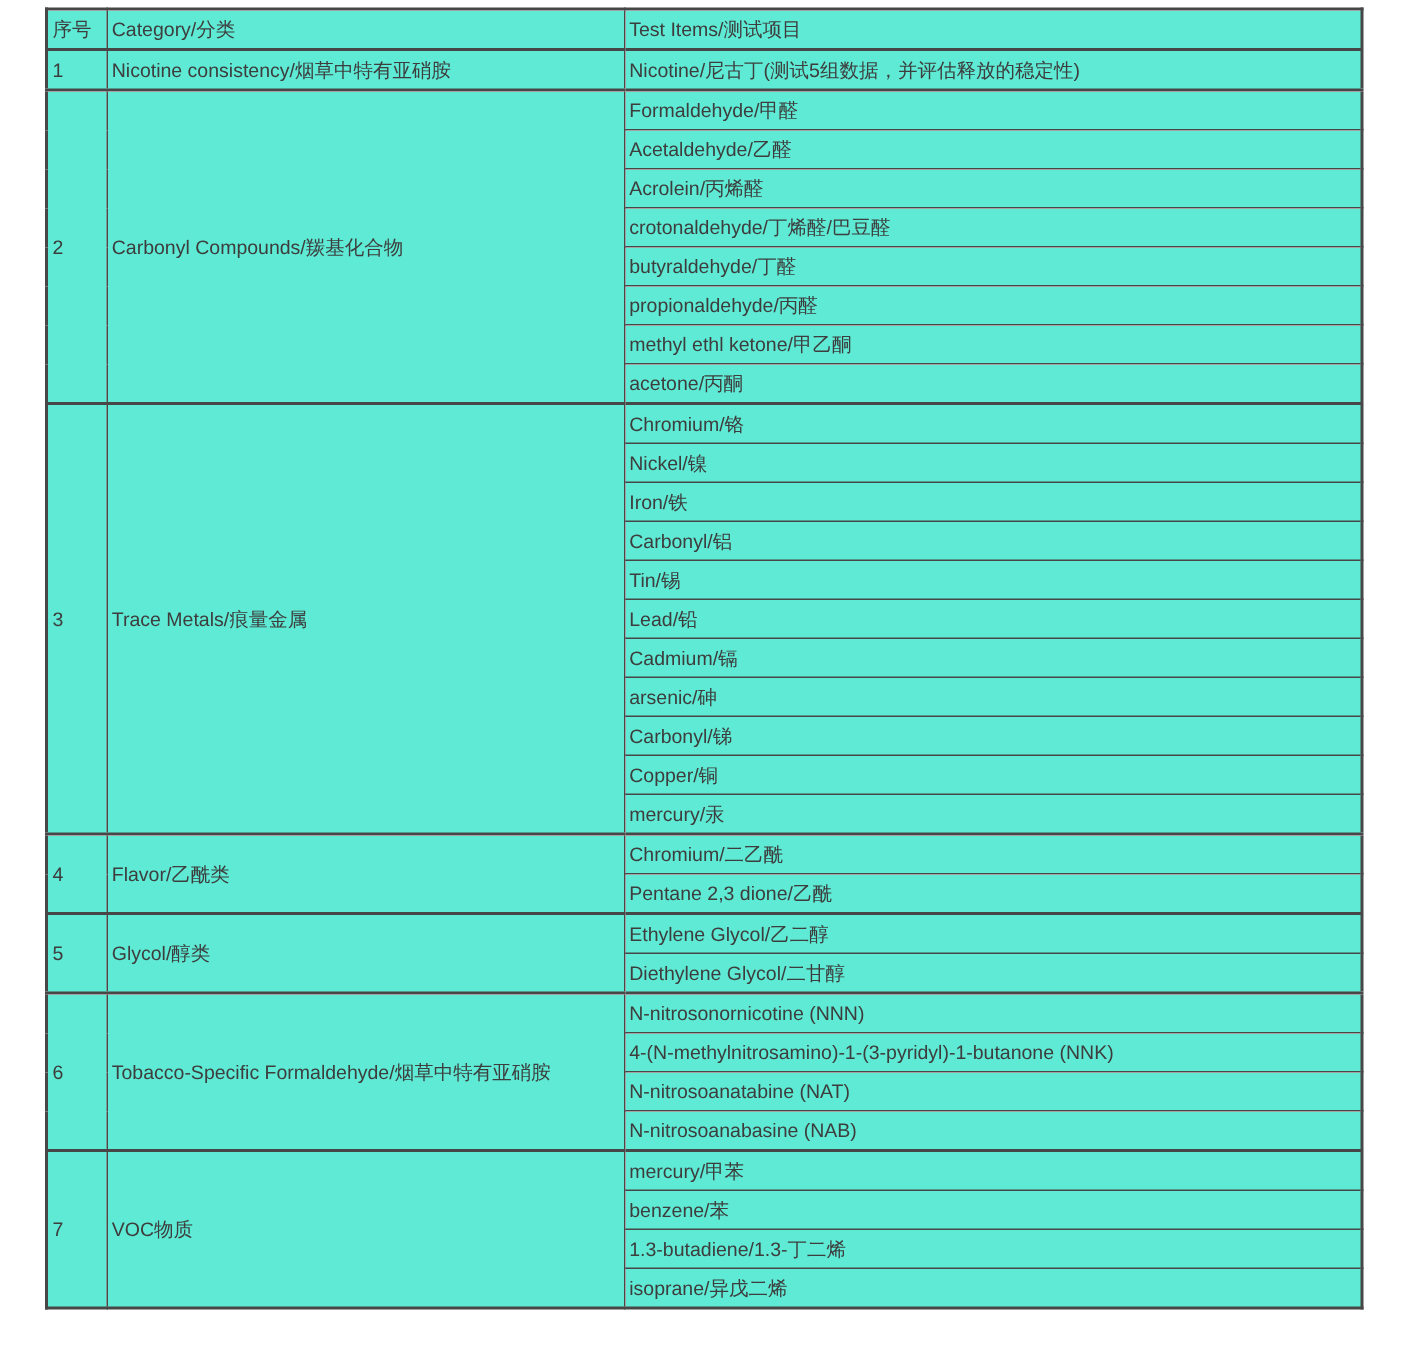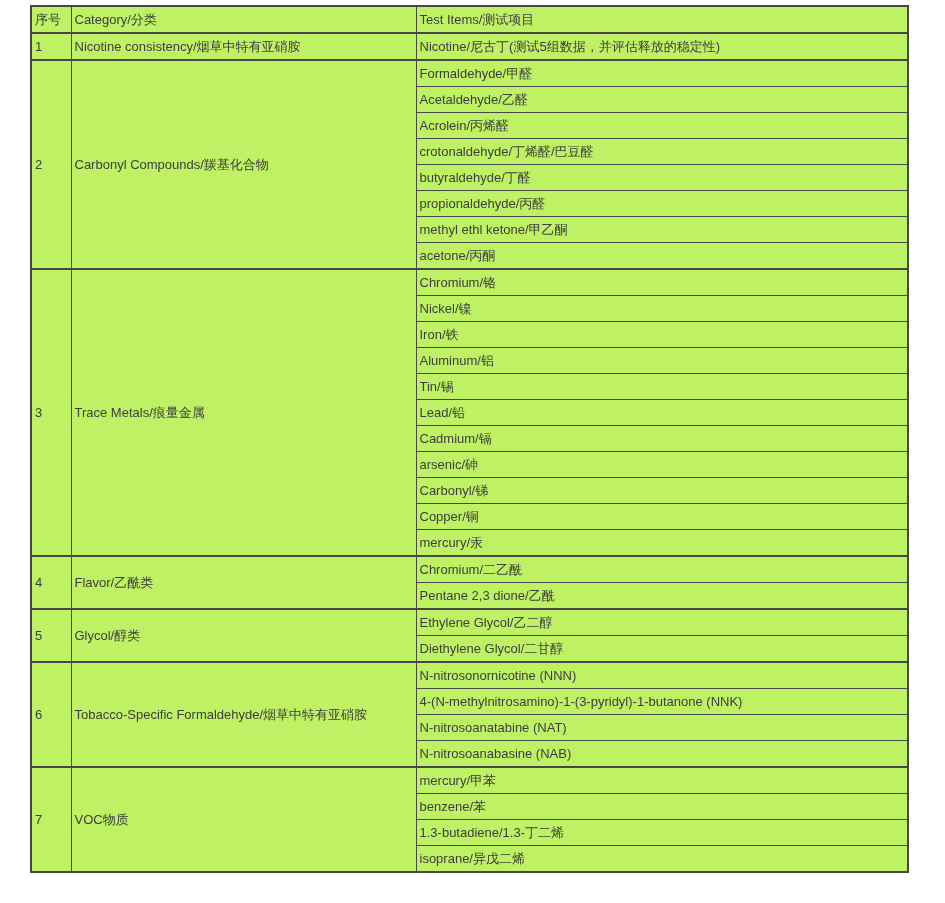--- a/index.html
+++ b/index.html
@@ -32,21 +32,21 @@
     font-weight: normal;
     text-align: left;
     vertical-align: middle;
     padding: 0 2px 0 3px;
     height: 25px;
     font-size: 13px;
     line-height: 16px;
     color: #3d3d3d;
     white-space: nowrap;
     overflow: hidden;
-    background: #bef264;
+    background: #5eead4;
   }
   table.test-table tr.group-start th,
   table.test-table tr.group-start td {
     border-top: 2px solid #474747;
   }
   table.test-table td.cell-index,
   table.test-table td.cell-category {
     vertical-align: middle;
   }
 </style>
@@ -104,21 +104,21 @@
           <td class="cell-category" rowspan="11">Trace Metals/痕量金属</td>
           <td class="cell-items">Chromium/铬</td>
         </tr>
         <tr>
           <td class="cell-items">Nickel/镍</td>
         </tr>
         <tr>
           <td class="cell-items">Iron/铁</td>
         </tr>
         <tr>
-          <td class="cell-items">Aluminum/铝</td>
+          <td class="cell-items">Carbonyl/铝</td>
         </tr>
         <tr>
           <td class="cell-items">Tin/锡</td>
         </tr>
         <tr>
           <td class="cell-items">Lead/铅</td>
         </tr>
         <tr>
           <td class="cell-items">Cadmium/镉</td>
         </tr>

